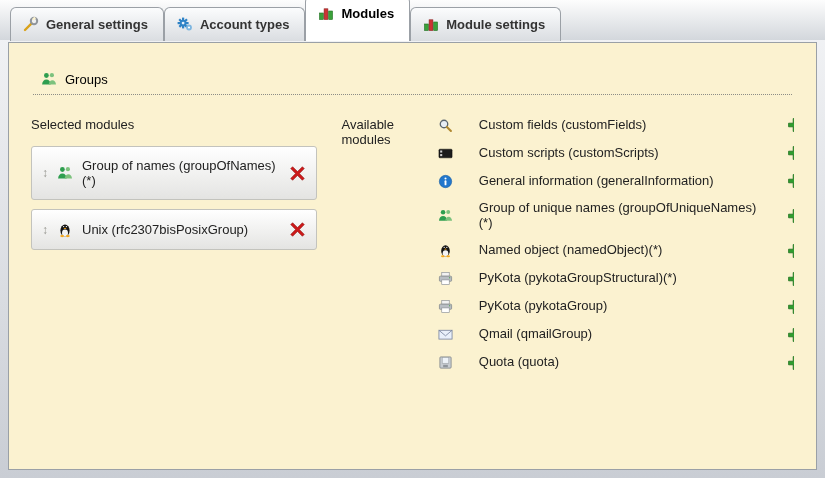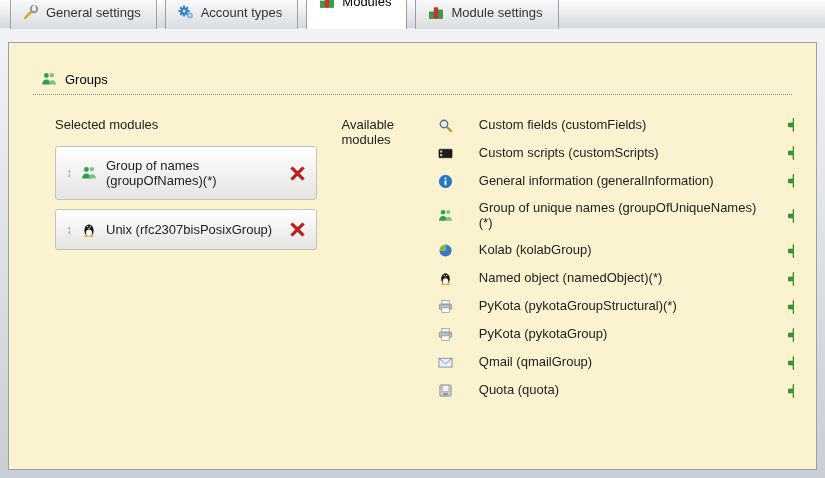--- a/index.html
+++ b/index.html
@@ -10,23 +10,24 @@
     font-size: 13px;
     color: #222;
     background: linear-gradient(#f4f5f7, #c9cdd4);
     overflow: hidden;
   }
   .icon { width: 16px; height: 16px; flex: 0 0 16px; }
   .icon-sm { width: 15px; height: 15px; flex: 0 0 15px; }
 
   
   .tabbar {
-    display: flex; align-items: flex-end; gap: 8px;
-    height: 28px; padding: 0 0 0 10px;
+    display: flex; align-items: flex-end; gap: 0;
+    height: 40px; padding: 0 0 0 10px;
     background: linear-gradient(#fdfdfd, #d3d7dc);
+    font-weight: bold;
   }
   .tab {
     display: flex; align-items: center; gap: 7px;
     padding: 8px 15px 9px 12px;
     border: 1px solid #9ba0a6; border-bottom: none;
     border-radius: 6px 6px 0 0;
     background: linear-gradient(#fbfcfd, #dadde1);
     color: #333; white-space: nowrap; cursor: pointer;
     position: relative; top: 1px;
   }
@@ -44,21 +45,21 @@
     overflow: hidden; z-index: 2;
   }
   .groups-heading {
     display: flex; align-items: center; gap: 8px;
     font-weight: normal; color: #000;
     padding: 14px 4px 7px 8px;
     border-bottom: 1px dotted #8d8d86;
     margin: 0 2px 16px 2px;
   }
   .columns { display: flex; }
-  .col-left { width: 352px; margin-right: 24px; margin-left: 24px; }
+  .col-left { width: 352px; margin-right: 24px; }
   .col-title { margin: 6px 0 14px 0; color: #222; }
 
   
   .sel-row {
     display: flex; align-items: center; gap: 9px;
     background: linear-gradient(#ffffff, #e4e4e2);
     border: 1px solid #c3c3bd; border-radius: 3px;
     padding: 11px 10px; margin-bottom: 9px;
   }
   .drag-handle { color: #9a9a94; font-size: 12px; cursor: move; line-height: 1; }
@@ -282,29 +283,20 @@
           <div class="avail-row">
             <svg class="icon-sm">
                 <use href="#i-group"></use>
               </svg>
             <span class="avail-label">Group of unique names (groupOfUniqueNames)(*)</span>
             <svg class="icon add-btn">
                 <use href="#i-plus"></use>
               </svg>
           </div>
 
-          <div class="avail-row">
-            <svg class="icon-sm">
-                <use href="#i-kolab"></use>
-              </svg>
-            <span class="avail-label">Kolab (kolabGroup)</span>
-            <svg class="icon add-btn">
-                <use href="#i-plus"></use>
-              </svg>
-          </div>
 
           <div class="avail-row">
             <svg class="icon-sm">
                 <use href="#i-tux"></use>
               </svg>
             <span class="avail-label">Named object (namedObject)(*)</span>
             <svg class="icon add-btn">
                 <use href="#i-plus"></use>
               </svg>
           </div>

